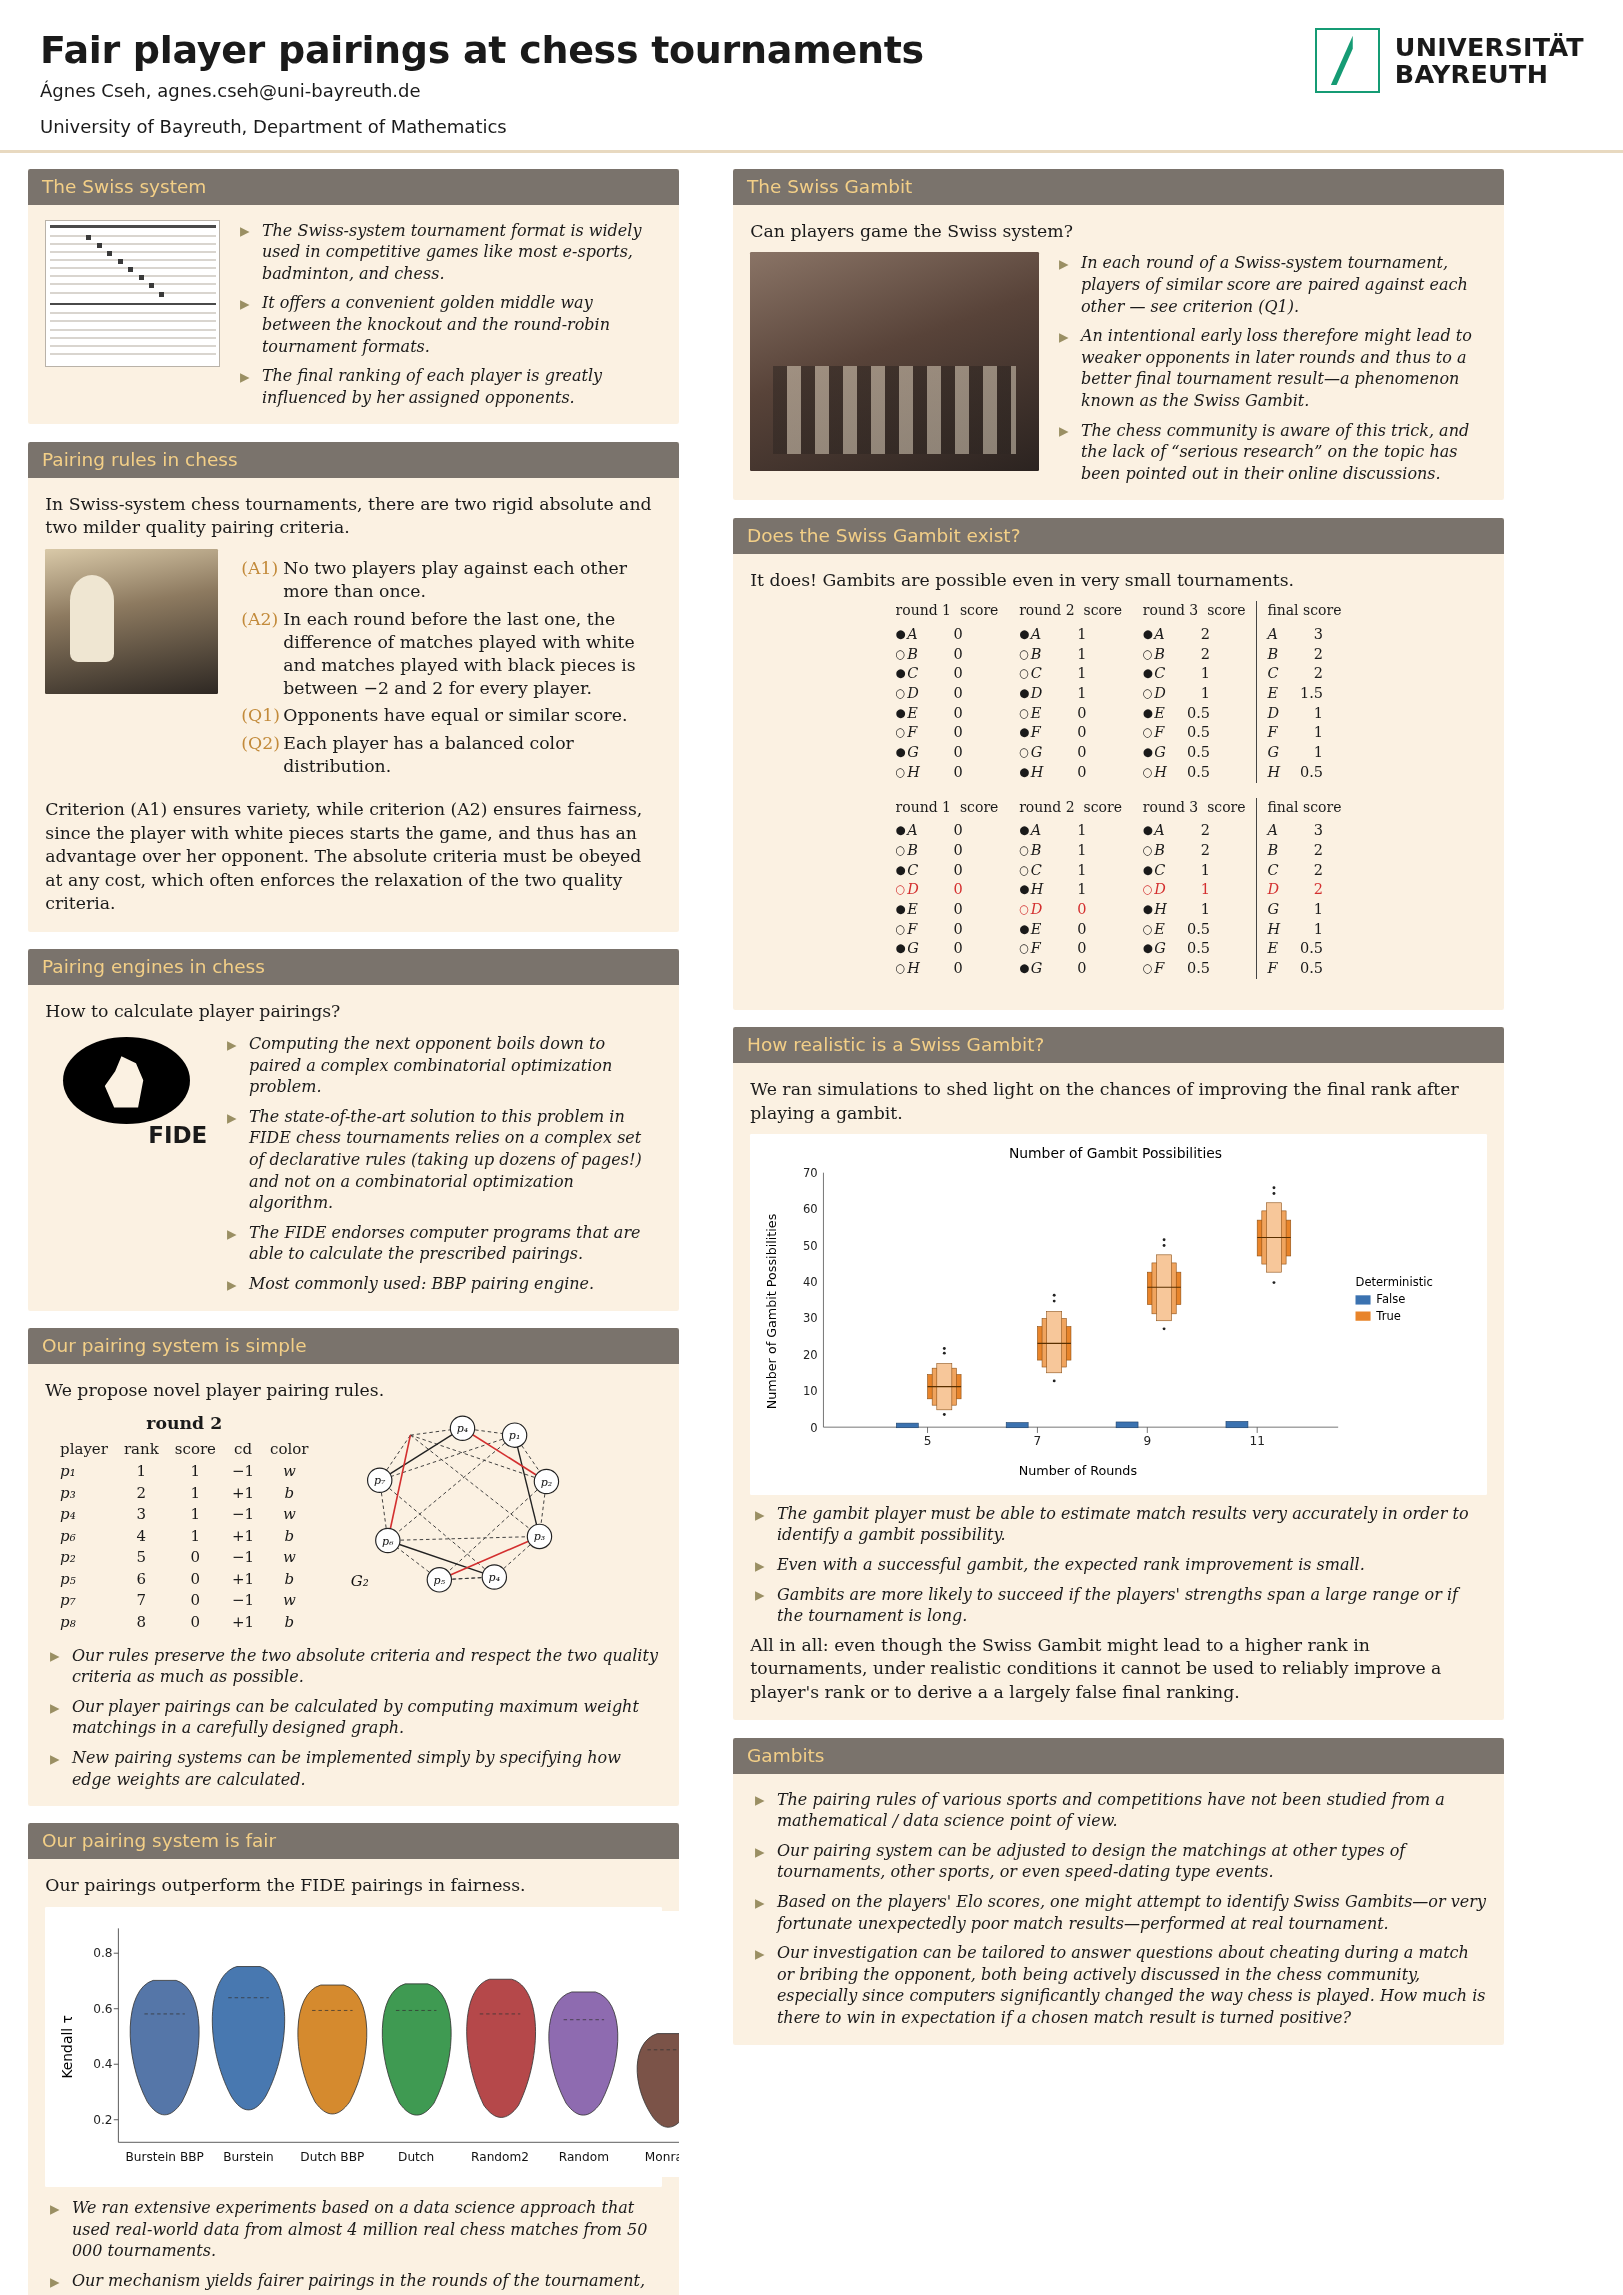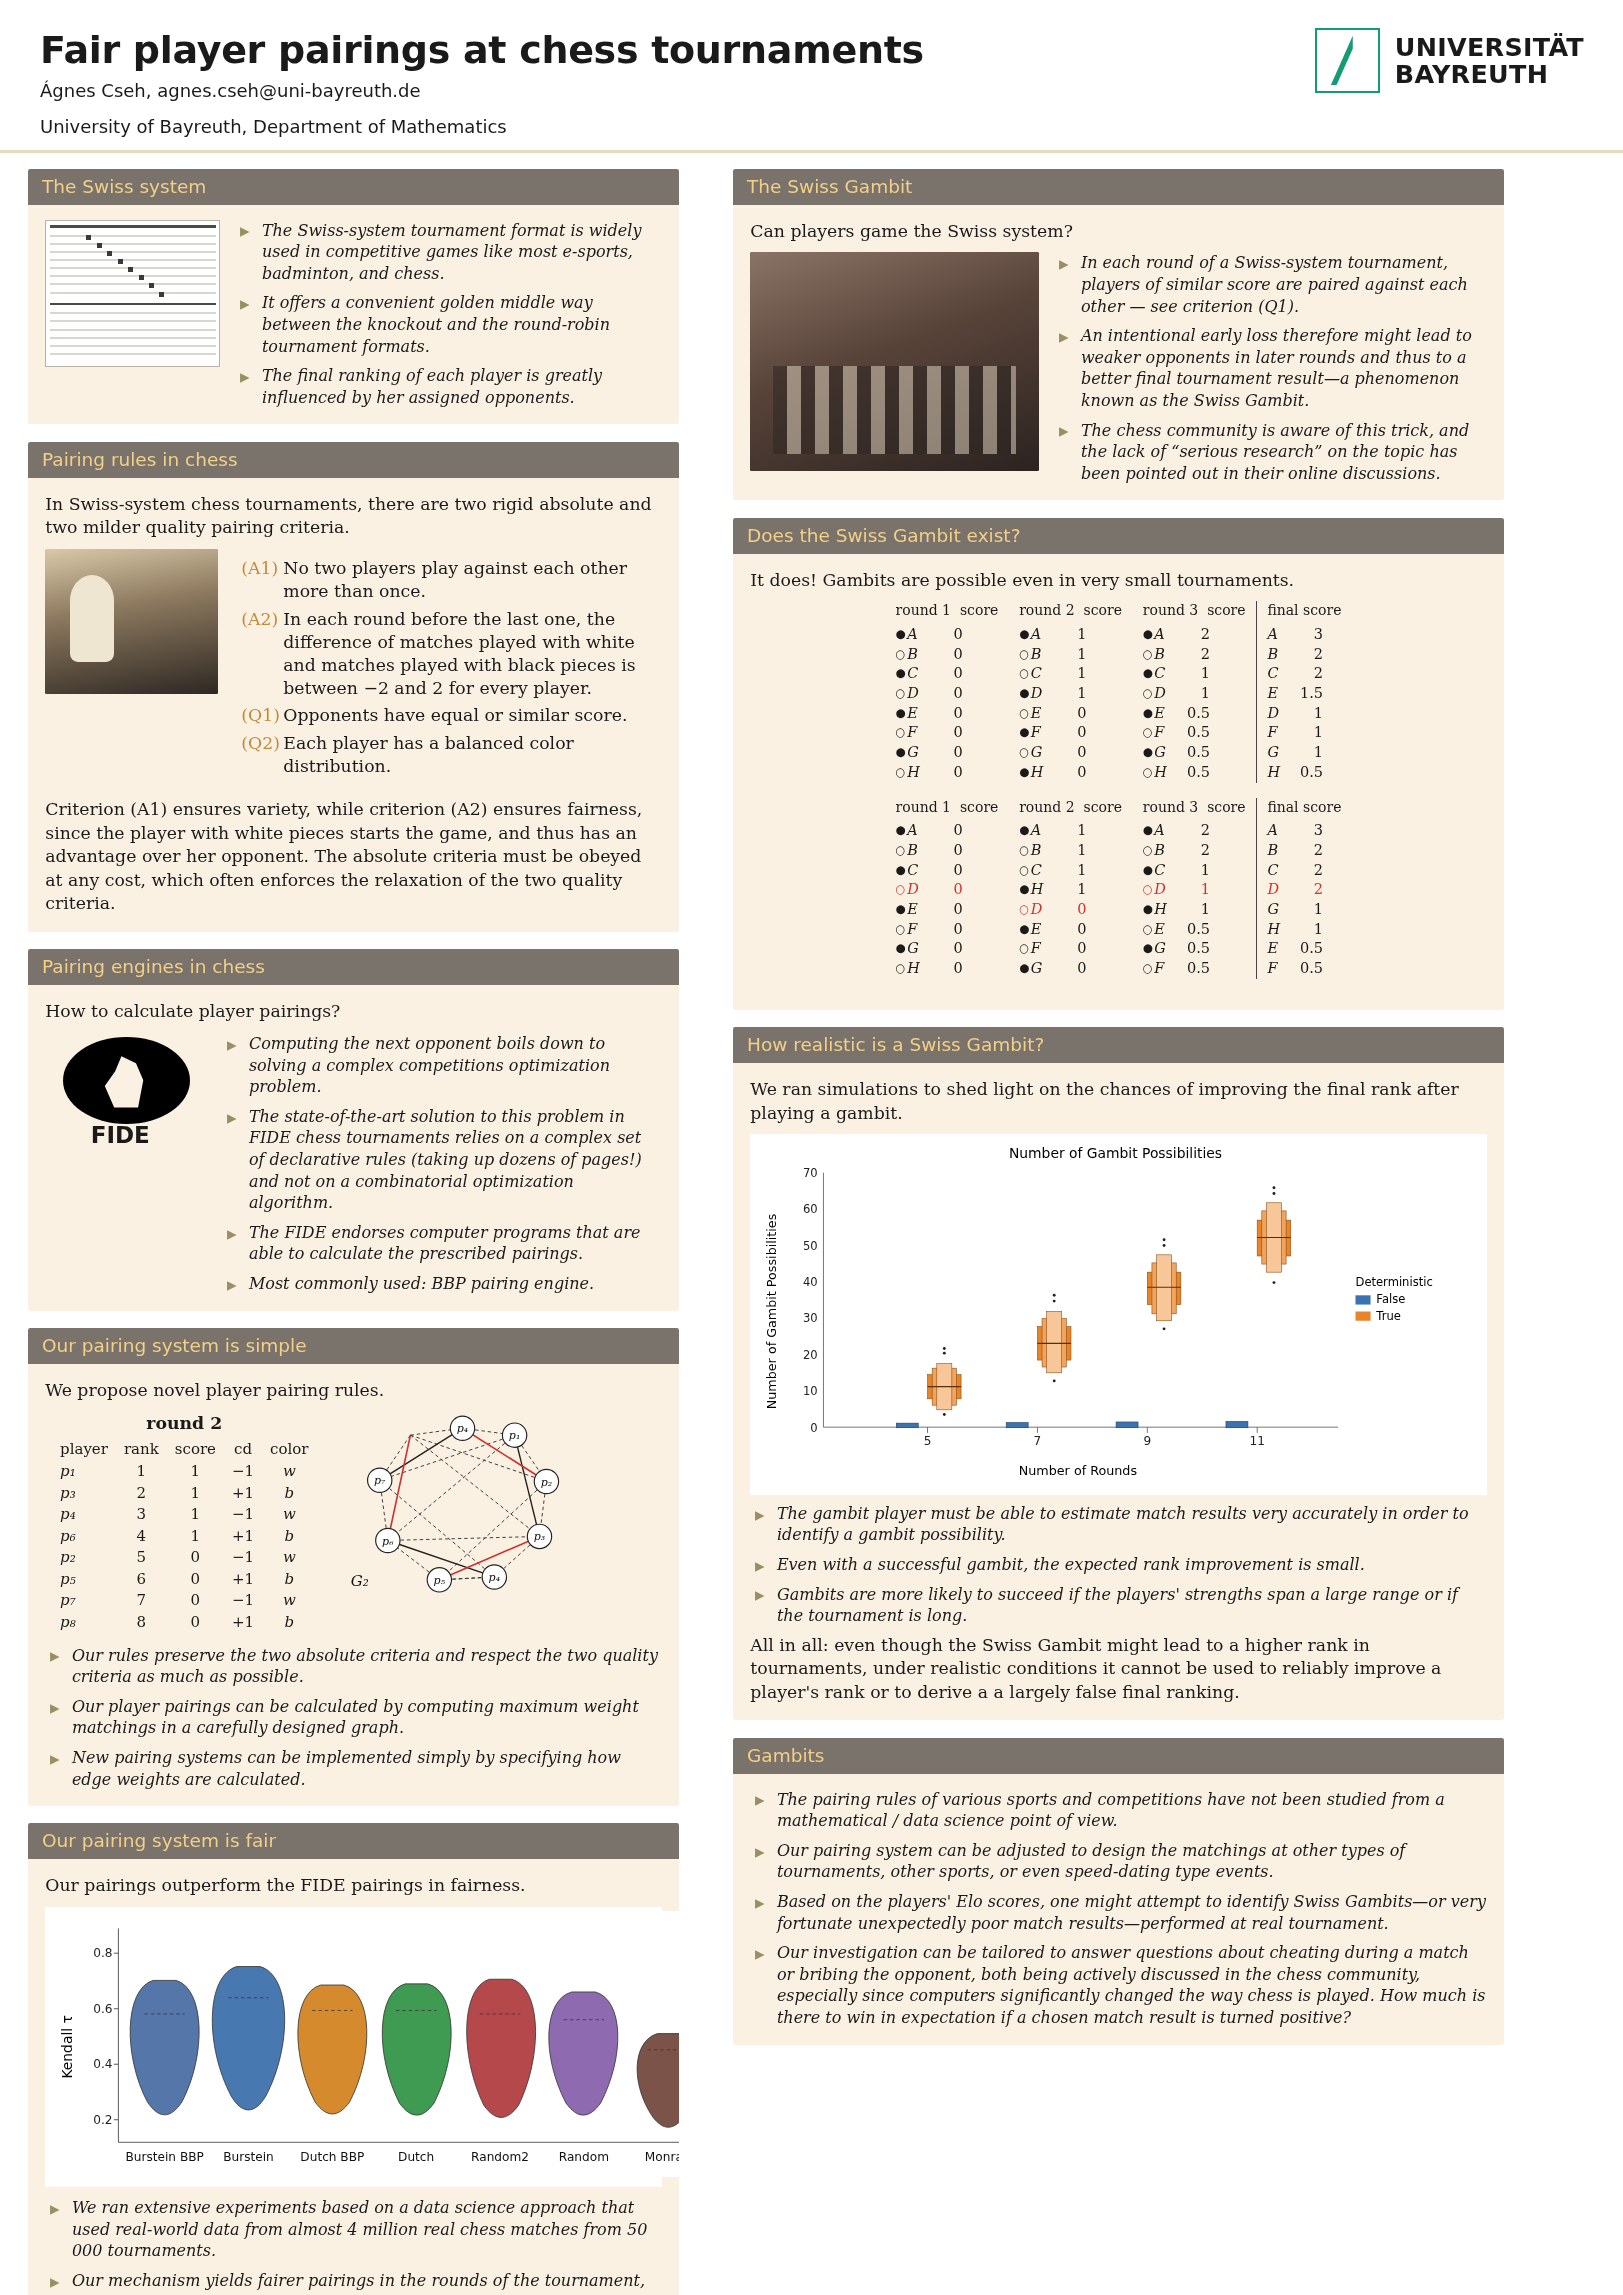--- a/index.html
+++ b/index.html
@@ -124,21 +124,21 @@
   .fide .knight-circle {
     position: absolute; left: 17.3px; top: 3.5px; width: 127px; height: 87px;
     background: #000; border-radius: 50%;
   }
   .fide .knight-circle:after{
     content:""; position:absolute; left:37px; top:14px; width:52px; height:57px;
     background:#fbf1e2;
     clip-path: polygon(28% 100%, 10% 62%, 30% 36%, 42% 10%, 70% 22%, 84% 52%, 74% 100%);
   }
   .fide .fide-word {
-    position: absolute; left: 0; right: 12px; top: 87px; text-align: center;
+    position: absolute; left: 0; right: 0; top: 87px; text-align: right;
     font-family: "DejaVu Sans", sans-serif; font-weight: bold; font-size: 23px;
   }
 
   .crit-list { list-style:none; margin:8px; padding:0; }
   .crit-list li { display:flex; margin-bottom: 4.6px; font-size: 17.3px; line-height:1.33; }
   .crit-list li .tag { color:#c28a3a; width: 42px; flex:none; }
 
   
   .gtable { font-family: "DejaVu Serif", serif; font-size: 14.5px; }
   .gblock { display:flex; justify-content:center; gap: 0; margin-bottom: 15px; }
@@ -271,21 +271,21 @@
         <div class="block-title">Pairing engines in chess</div>
         <div class="block-body">
           <p>How to calculate player pairings?</p>
           <div class="row">
             <div class="fide">
               <div class="knight-circle"></div>
               <div class="fide-word">FIDE</div>
             </div>
             <div class="flex1">
               <ul class="tri">
-                <li><span>Computing the next opponent boils down to solving a complex competitions optimization problem.</span></li>
+                <li><span>Computing the next opponent boils down to paired a complex combinatorial optimization problem.</span></li>
                 <li><span>The state-of-the-art solution to this problem in FIDE chess tournaments relies on a complex set of declarative rules (taking up dozens of pages!) and not on a combinatorial optimization algorithm.</span></li>
                 <li><span>The FIDE endorses computer programs that are able to calculate the prescribed pairings.</span></li>
                 <li><span>Most commonly used: BBP pairing engine.</span></li>
               </ul>
             </div>
           </div>
         </div>
       </div>
 
       <div class="block">

